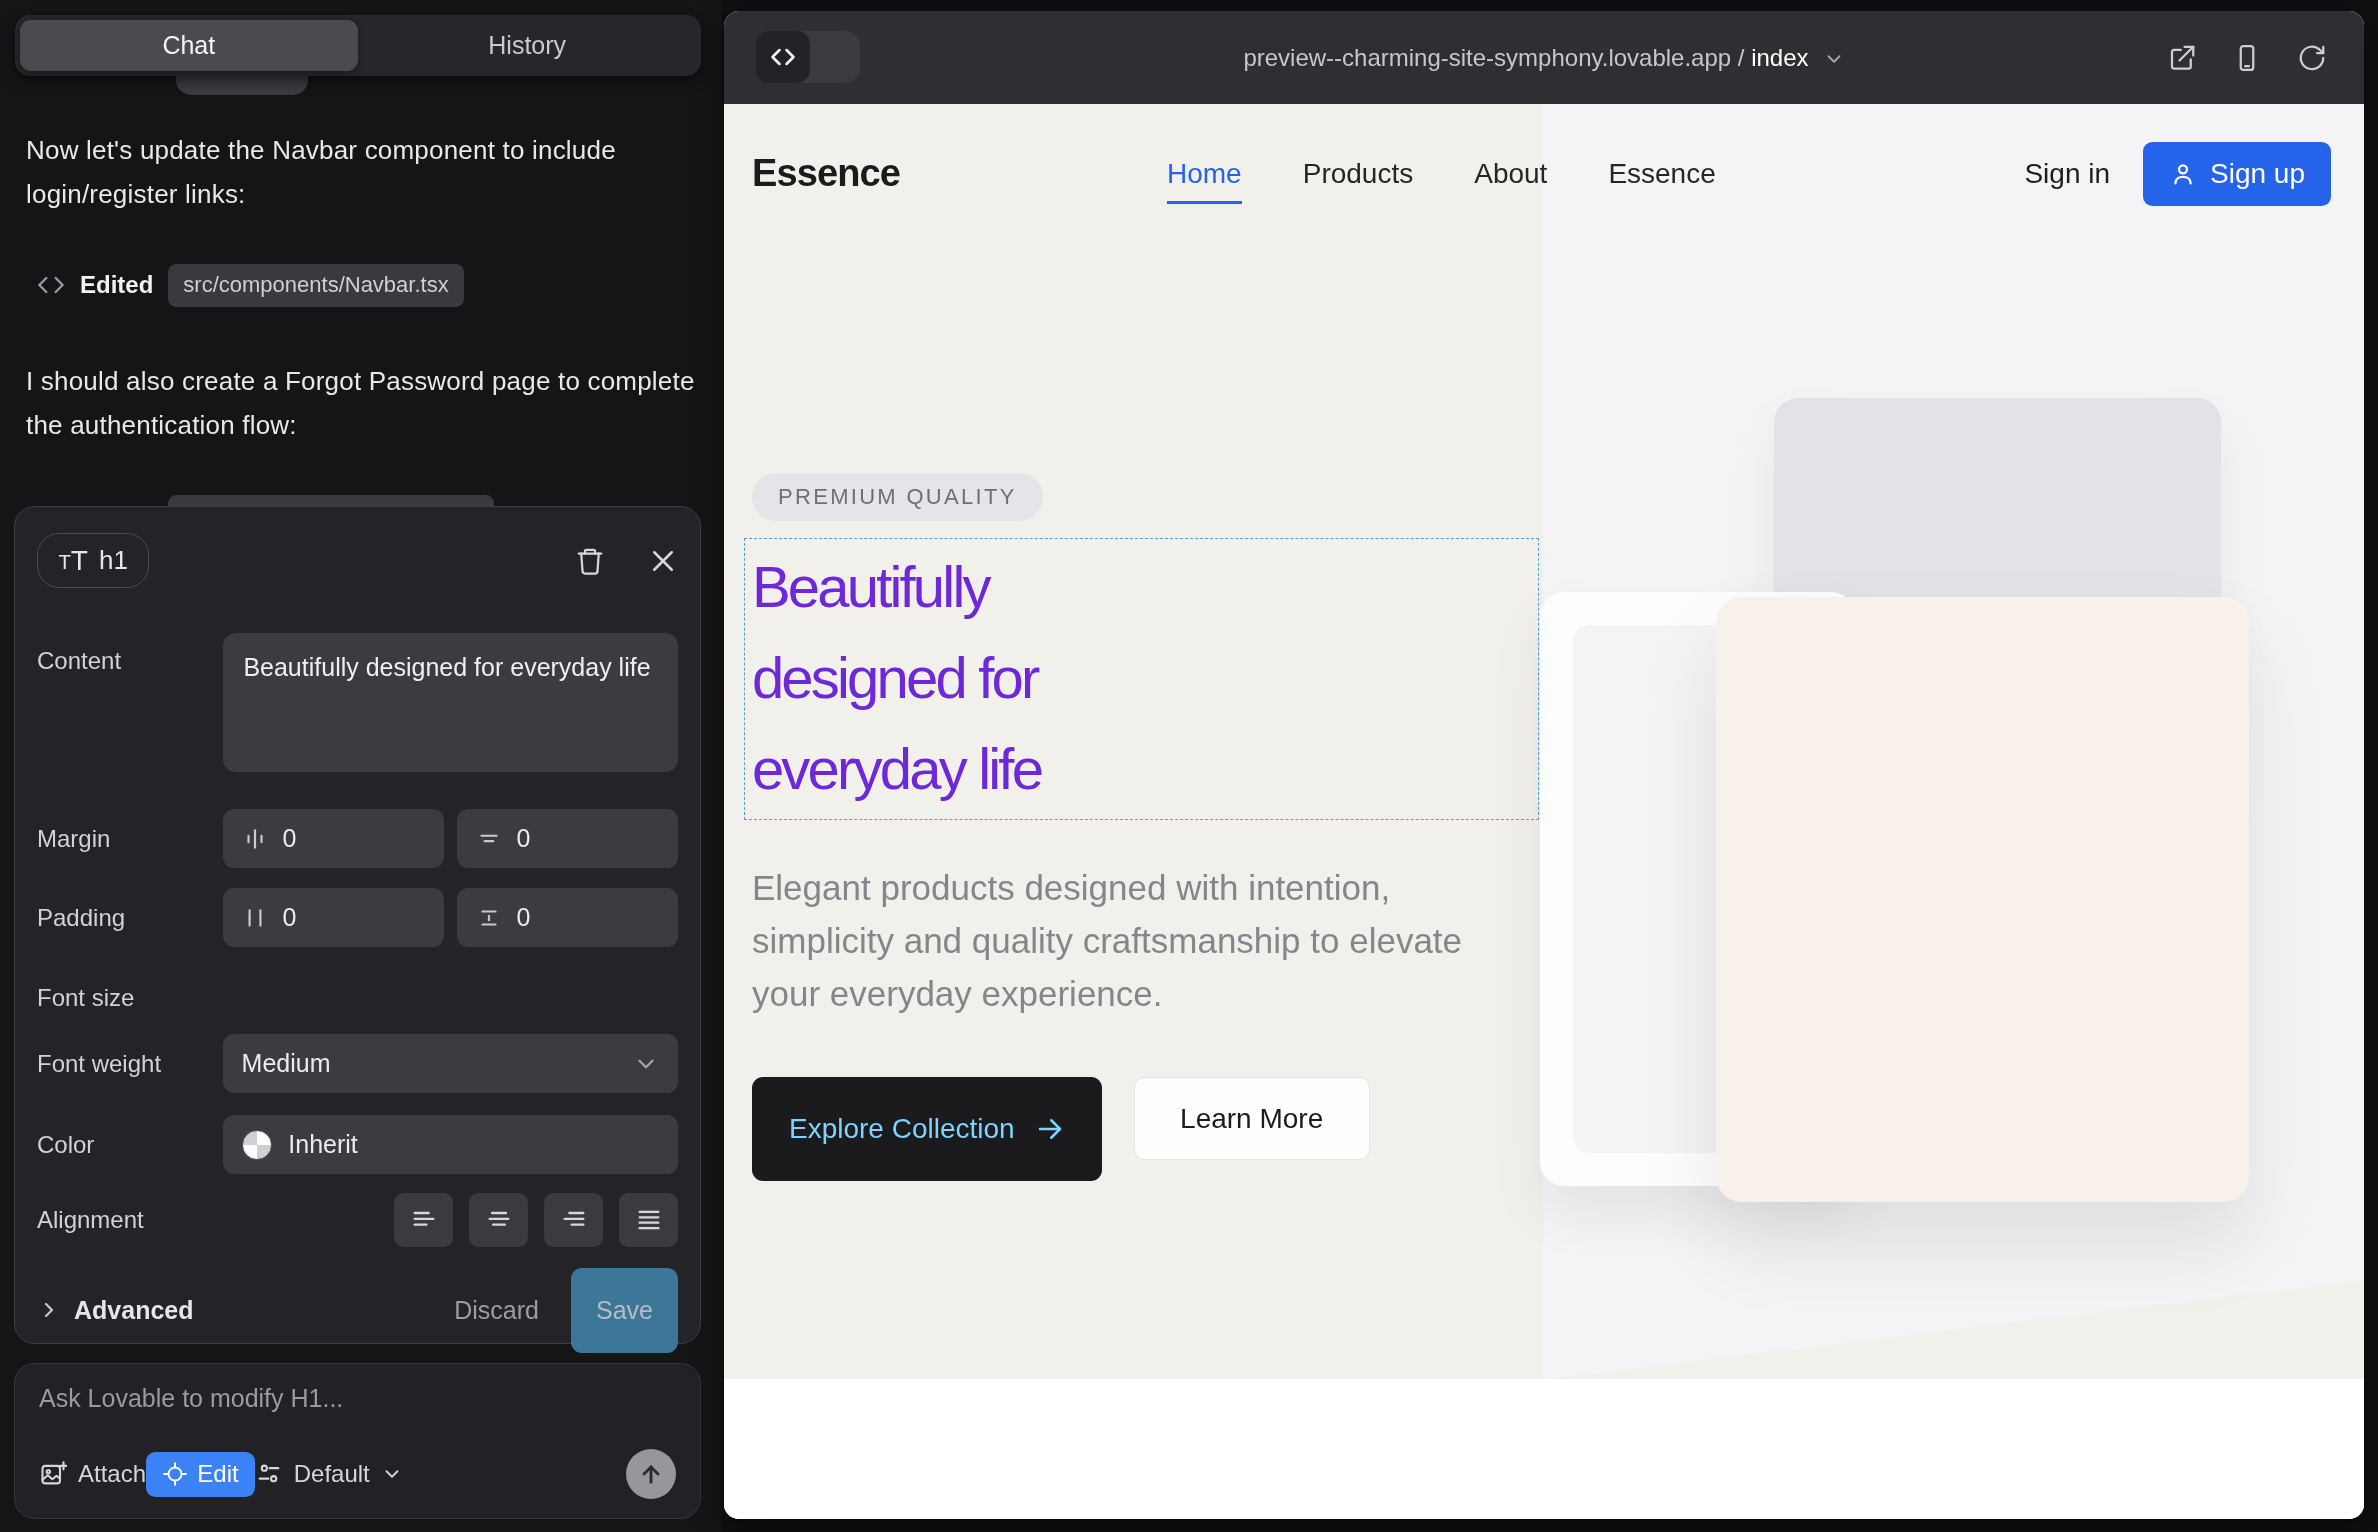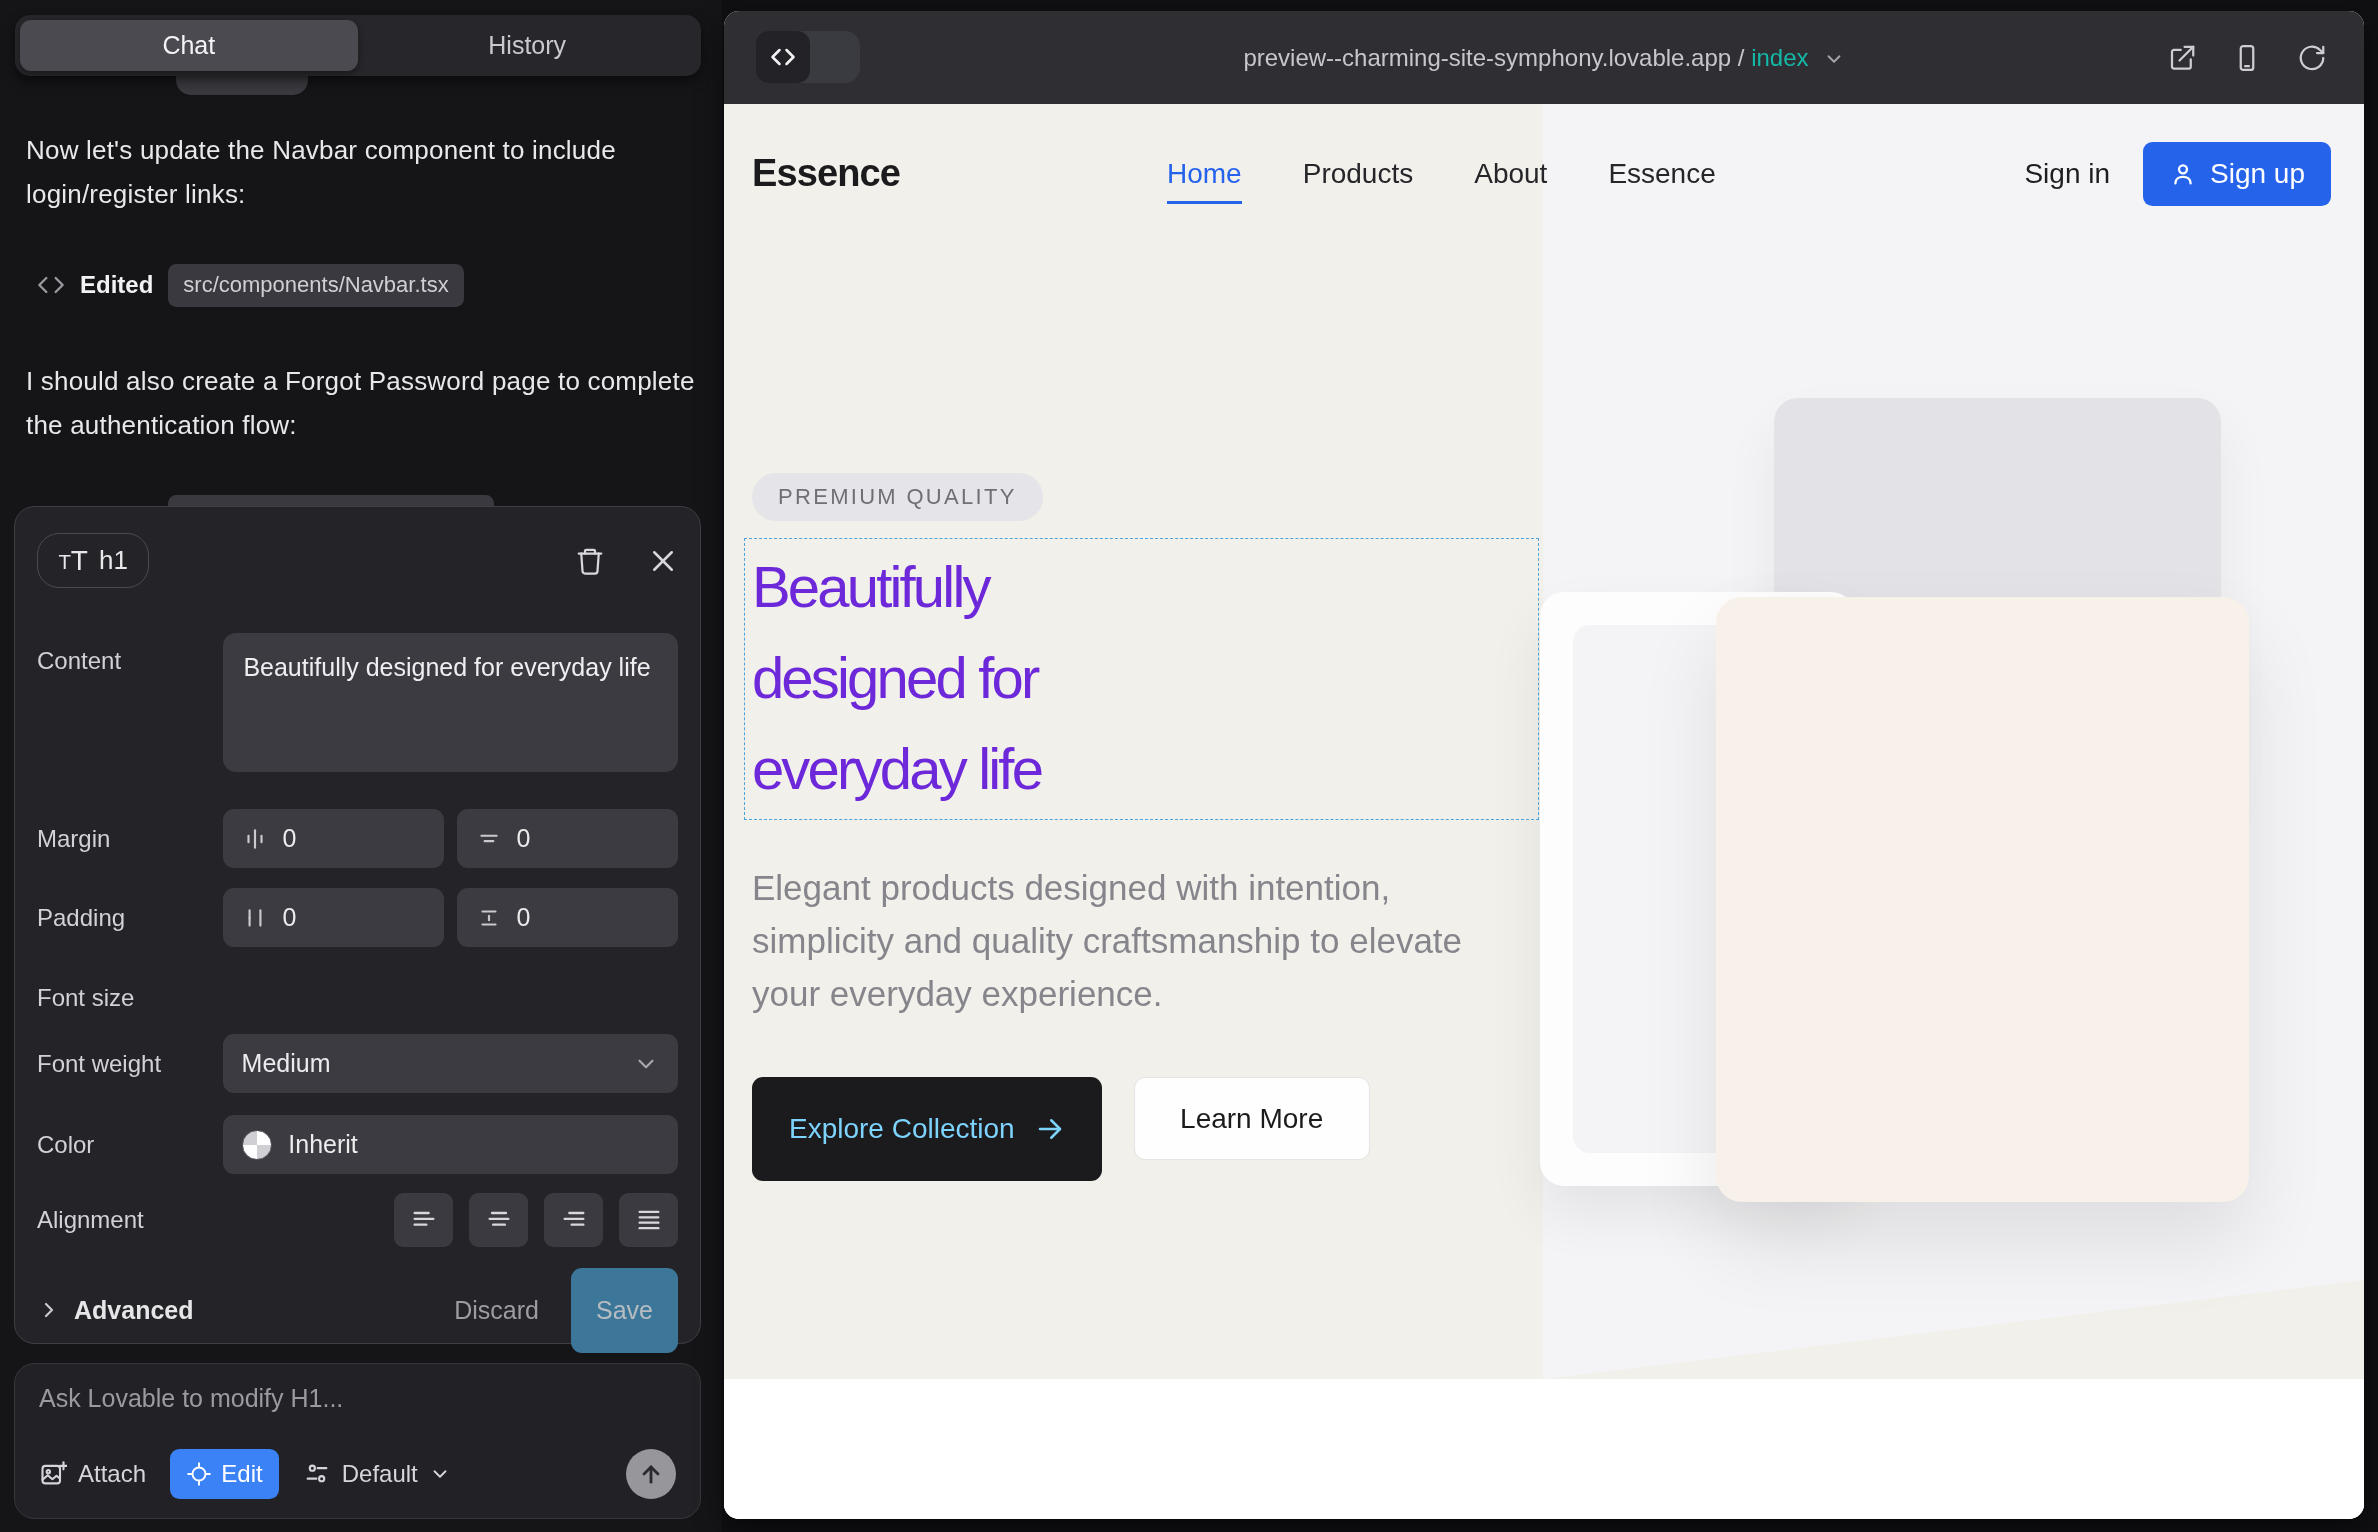--- a/index.html
+++ b/index.html
@@ -57,32 +57,32 @@
 
   .adv-row { display:flex; align-items:center; margin-top:32px; height:63px; }
   .adv-left { display:flex; align-items:center; gap:13px; color:#E6E6E9; font-size:25px; font-weight:bold; }
   .adv-left .chev { color:#C9C9CE; }
   .discard { margin-left:auto; font-size:25px; color:#9C9CA2; margin-right:32px; cursor:pointer; }
   .save { background:#3C7799; border-radius:11px; padding:28px 25px; font-size:25px; color:#B6BCC2; cursor:pointer; }
 
   
   .composer { position:absolute; left:14px; bottom:13px; width:687px; height:156px; background:#222226; border:1.9px solid #36363C; border-radius:20.4px; padding:20.4px 24px; }
   .placeholder { font-size:25px; color:#9A9AA0; }
-  .composer-bar { position:absolute; left:24px; right:24px; bottom:18.6px; display:flex; gap:24px; }
+  .composer-bar { position:absolute; left:24px; right:24px; bottom:18.6px; display:flex; align-items:center; }
   .tool { display:flex; align-items:center; gap:11px; color:#D6D6DA; font-size:24px; cursor:pointer; }
   .edit-pill { display:flex; align-items:center; gap:9.3px; background:#3B82F6; color:#fff; border-radius:9.3px; padding:8.3px 16px; font-size:24px; cursor:pointer; }
   .send { margin-left:auto; width:50px; height:50px; border-radius:50%; background:#96969B; display:flex; align-items:center; justify-content:center; color:#2A2A2E; cursor:pointer; }
 
   
   .preview { position:absolute; left:724px; top:11px; width:1640px; height:1508px; border-radius:15px; overflow:hidden; background:#fff; box-shadow:0 9.3px 28px rgba(0,0,0,.5); }
   .topbar { position:relative; height:93px; background:#2E2E33; display:flex; align-items:center; }
   .code-toggle { position:absolute; left:32px; top:20.4px; width:104px; height:52px; background:#3A3A41; border-radius:15px; cursor:pointer; }
   .code-toggle .knob { position:absolute; left:0; top:0; width:54px; height:52px; background:#232327; border-radius:13px; display:flex; align-items:center; justify-content:center; color:#F2F2F4; }
   .url { position:absolute; left:0; right:0; text-align:center; font-size:24px; color:#C6C6CB; }
-  .url .path { color:#14b8a6; }
+  .url .path { color:#ffffff; }
   .url .chev { display:inline-block; vertical-align:middle; margin-left:7.4px; color:#A6A6AC; }
   .topbar-icons { position:absolute; right:37px; top:0; height:93px; display:flex; align-items:center; gap:35px; color:#CDCDD2; }
   .topbar-icons .tbi { cursor:pointer; }
 
   .site { position:relative; width:1640px; height:1415px; background:#F4F4F6; overflow:hidden; }
   .site .bg-left { position:absolute; left:0; top:0; width:819px; height:1275px; background:#F2F0EB; }
   .site .bg-wedge { position:absolute; left:819px; top:1176px; width:821px; height:99px; background:#F2F0EB; clip-path:polygon(0 100%, 100% 0, 100% 100%); }
   .site .bg-bottom { position:absolute; left:0; top:1275px; width:1640px; height:140px; background:#ffffff; }
 
   .site-nav { position:absolute; left:0; top:0; width:1640px; height:139px; display:flex; align-items:center; padding:0 33px 0 28px; }

